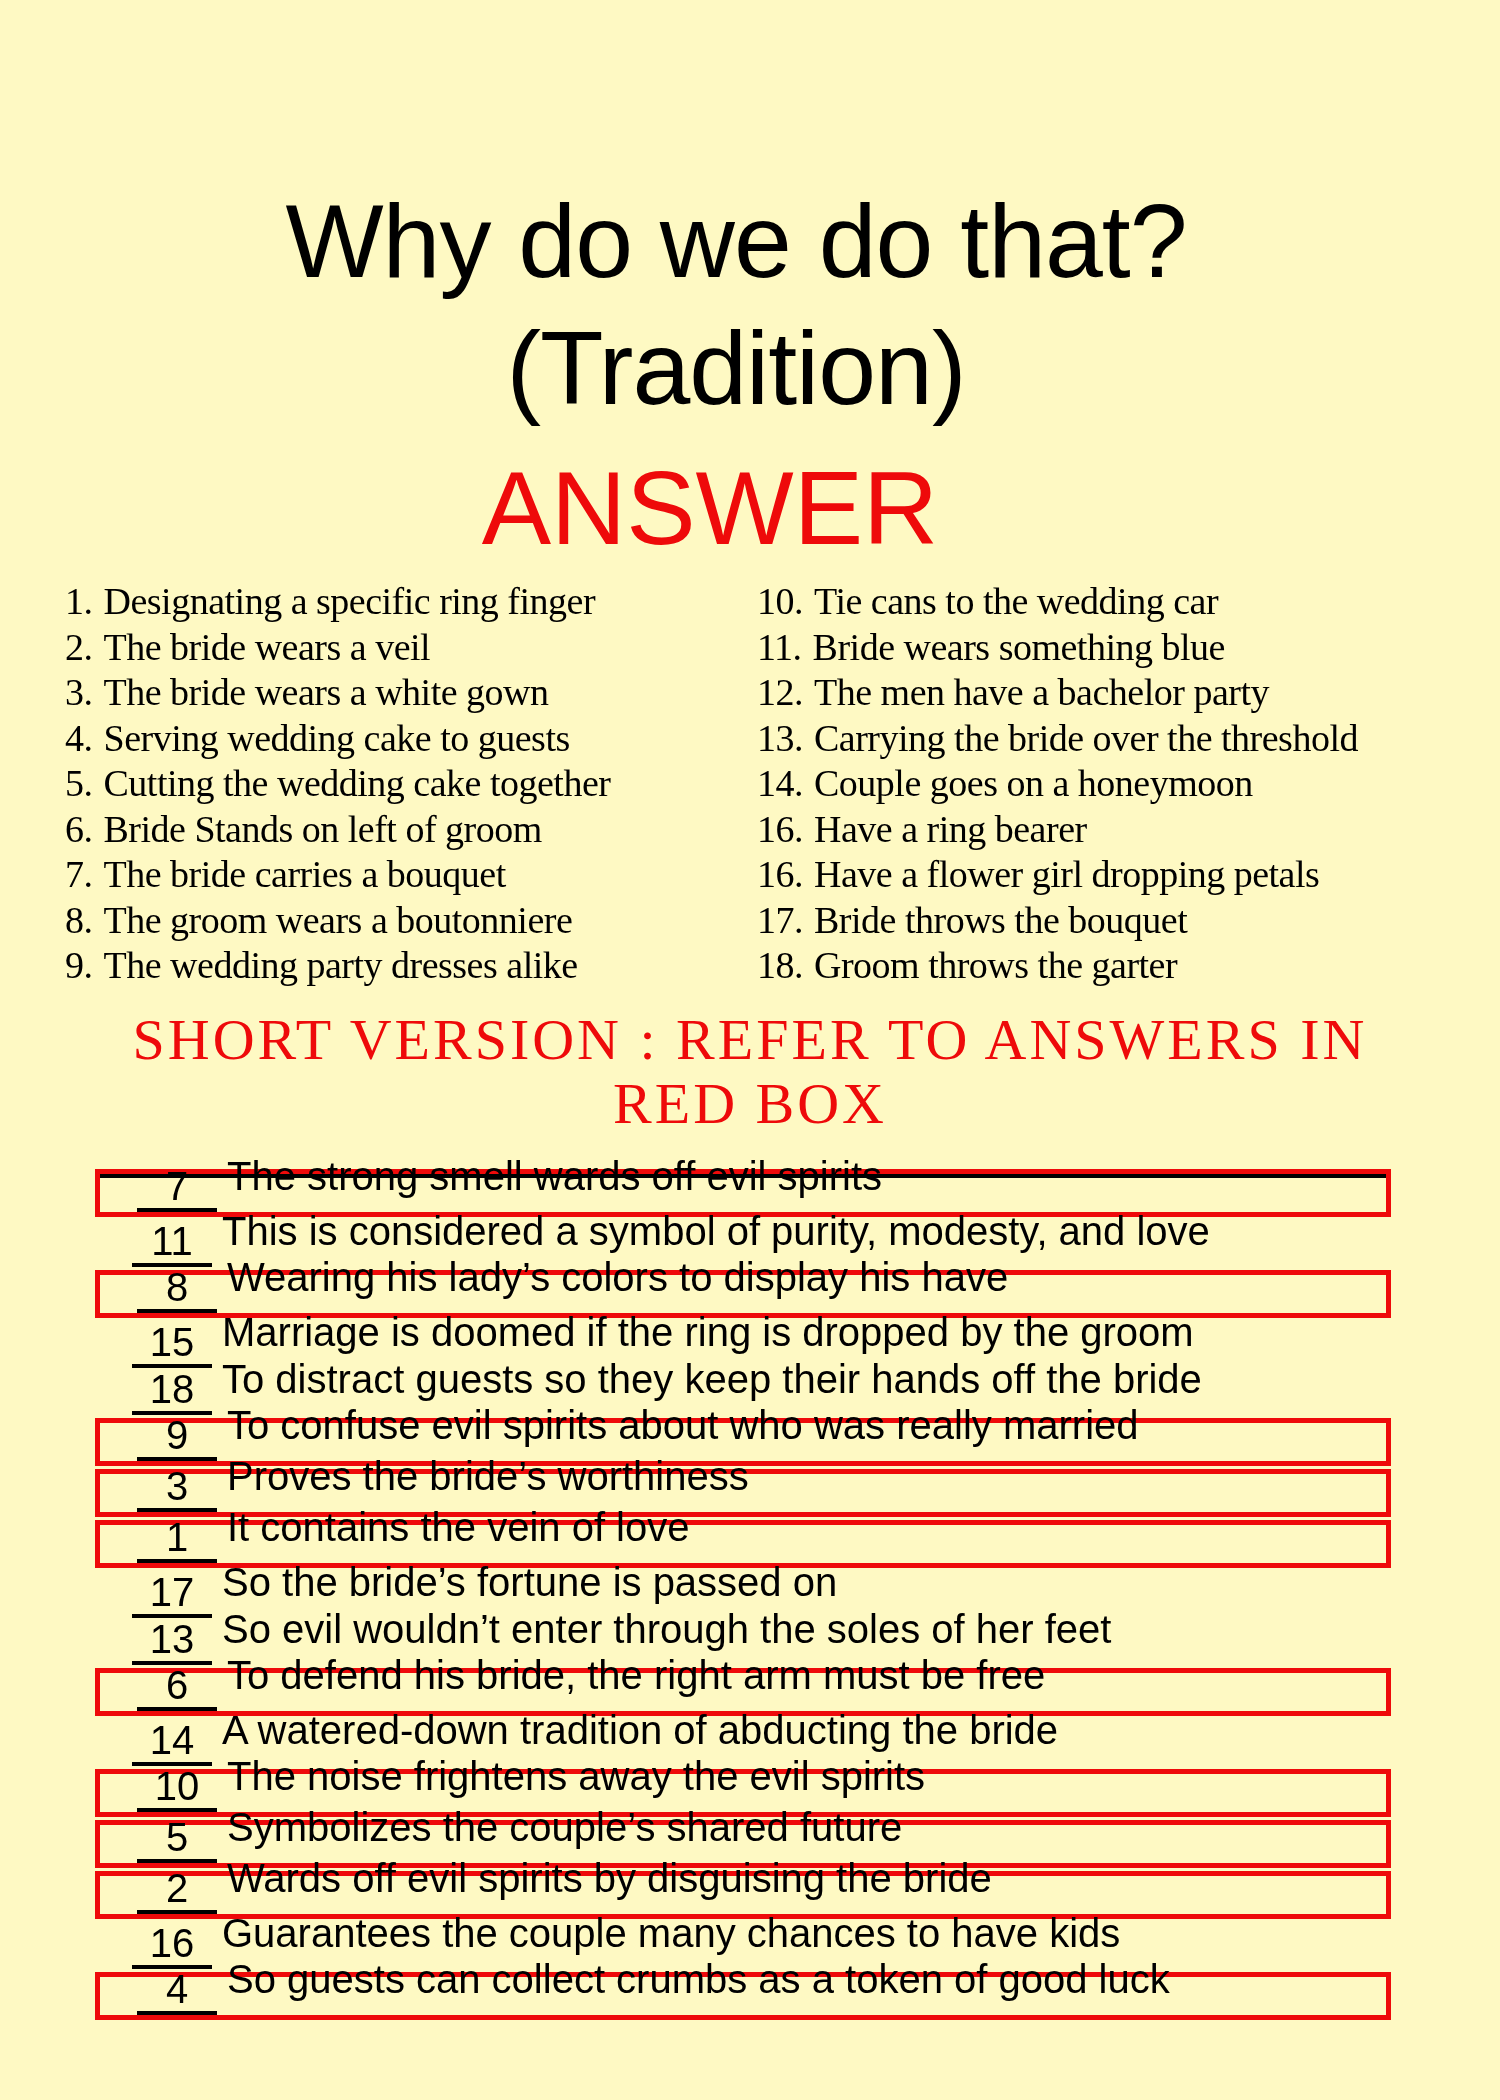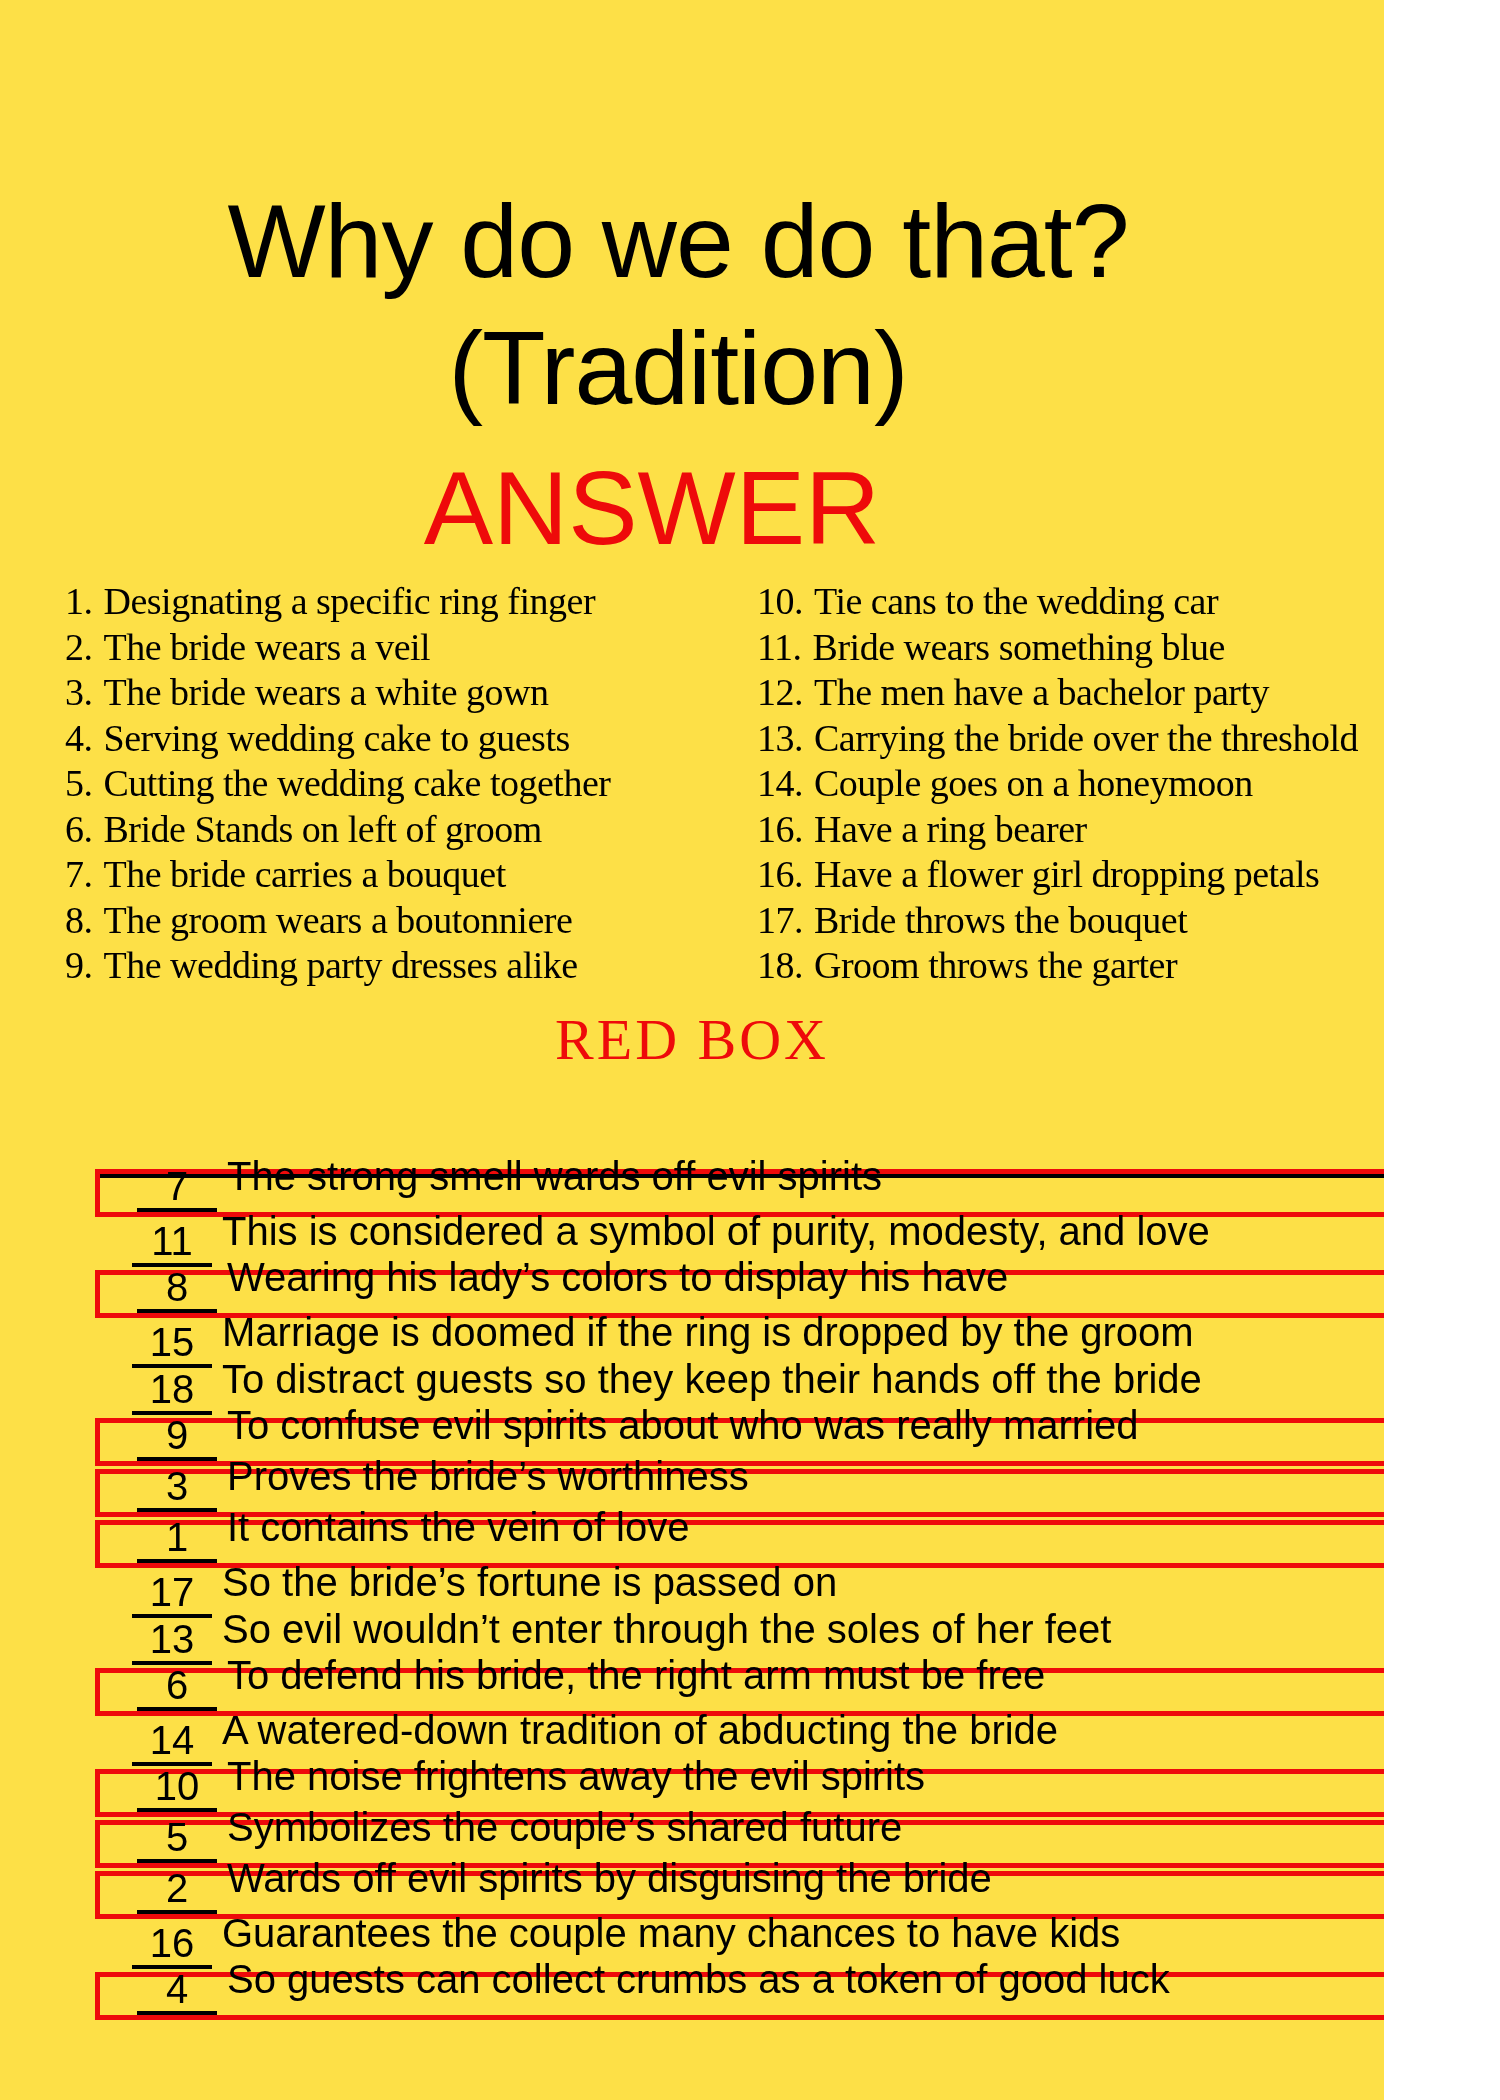--- a/index.html
+++ b/index.html
@@ -1,18 +1,18 @@
 <!DOCTYPE html>
 <html style="--red: #ee0a0a;"><head>
 <meta charset="utf-8">
 <style>
   :root { --red: #ee0a0a; }
   html,body { margin:0; padding:0; background:#ffffff; }
   .page {
-    position:relative; width:1384px; height:2100px; background:#fde047;
+    position:relative; width:1500px; height:2100px; background:#fef9c3;
     overflow:hidden; color:#000; font-family:"Liberation Sans", sans-serif;
   }
 
   
   .title-block {
     position:absolute; top:178px; left:0; width:100%;
     text-align:center; font-size:104px; line-height:127px;
     letter-spacing:-1px; transform:translateX(-14px);
   }
   .answer-label {
@@ -111,20 +111,21 @@
 
         <li class="trad-item"><span class="trad-num">16.</span><span class="trad-text">Have a flower girl dropping petals</span></li>
 
         <li class="trad-item"><span class="trad-num">17.</span><span class="trad-text">Bride throws the bouquet</span></li>
 
         <li class="trad-item"><span class="trad-num">18.</span><span class="trad-text">Groom throws the garter</span></li>
       </ol>
   </section>
 
   <h2 class="short-heading">
+    <span class="sh-line">SHORT VERSION : REFER TO ANSWERS IN</span>
     <span class="sh-line">RED BOX</span>
   </h2>
 
   <section class="answers">
 
       <div class="row boxed top_rule">
         <span class="num">7</span>
         <span class="txt">The strong smell wards off evil spirits</span>
       </div>
 

